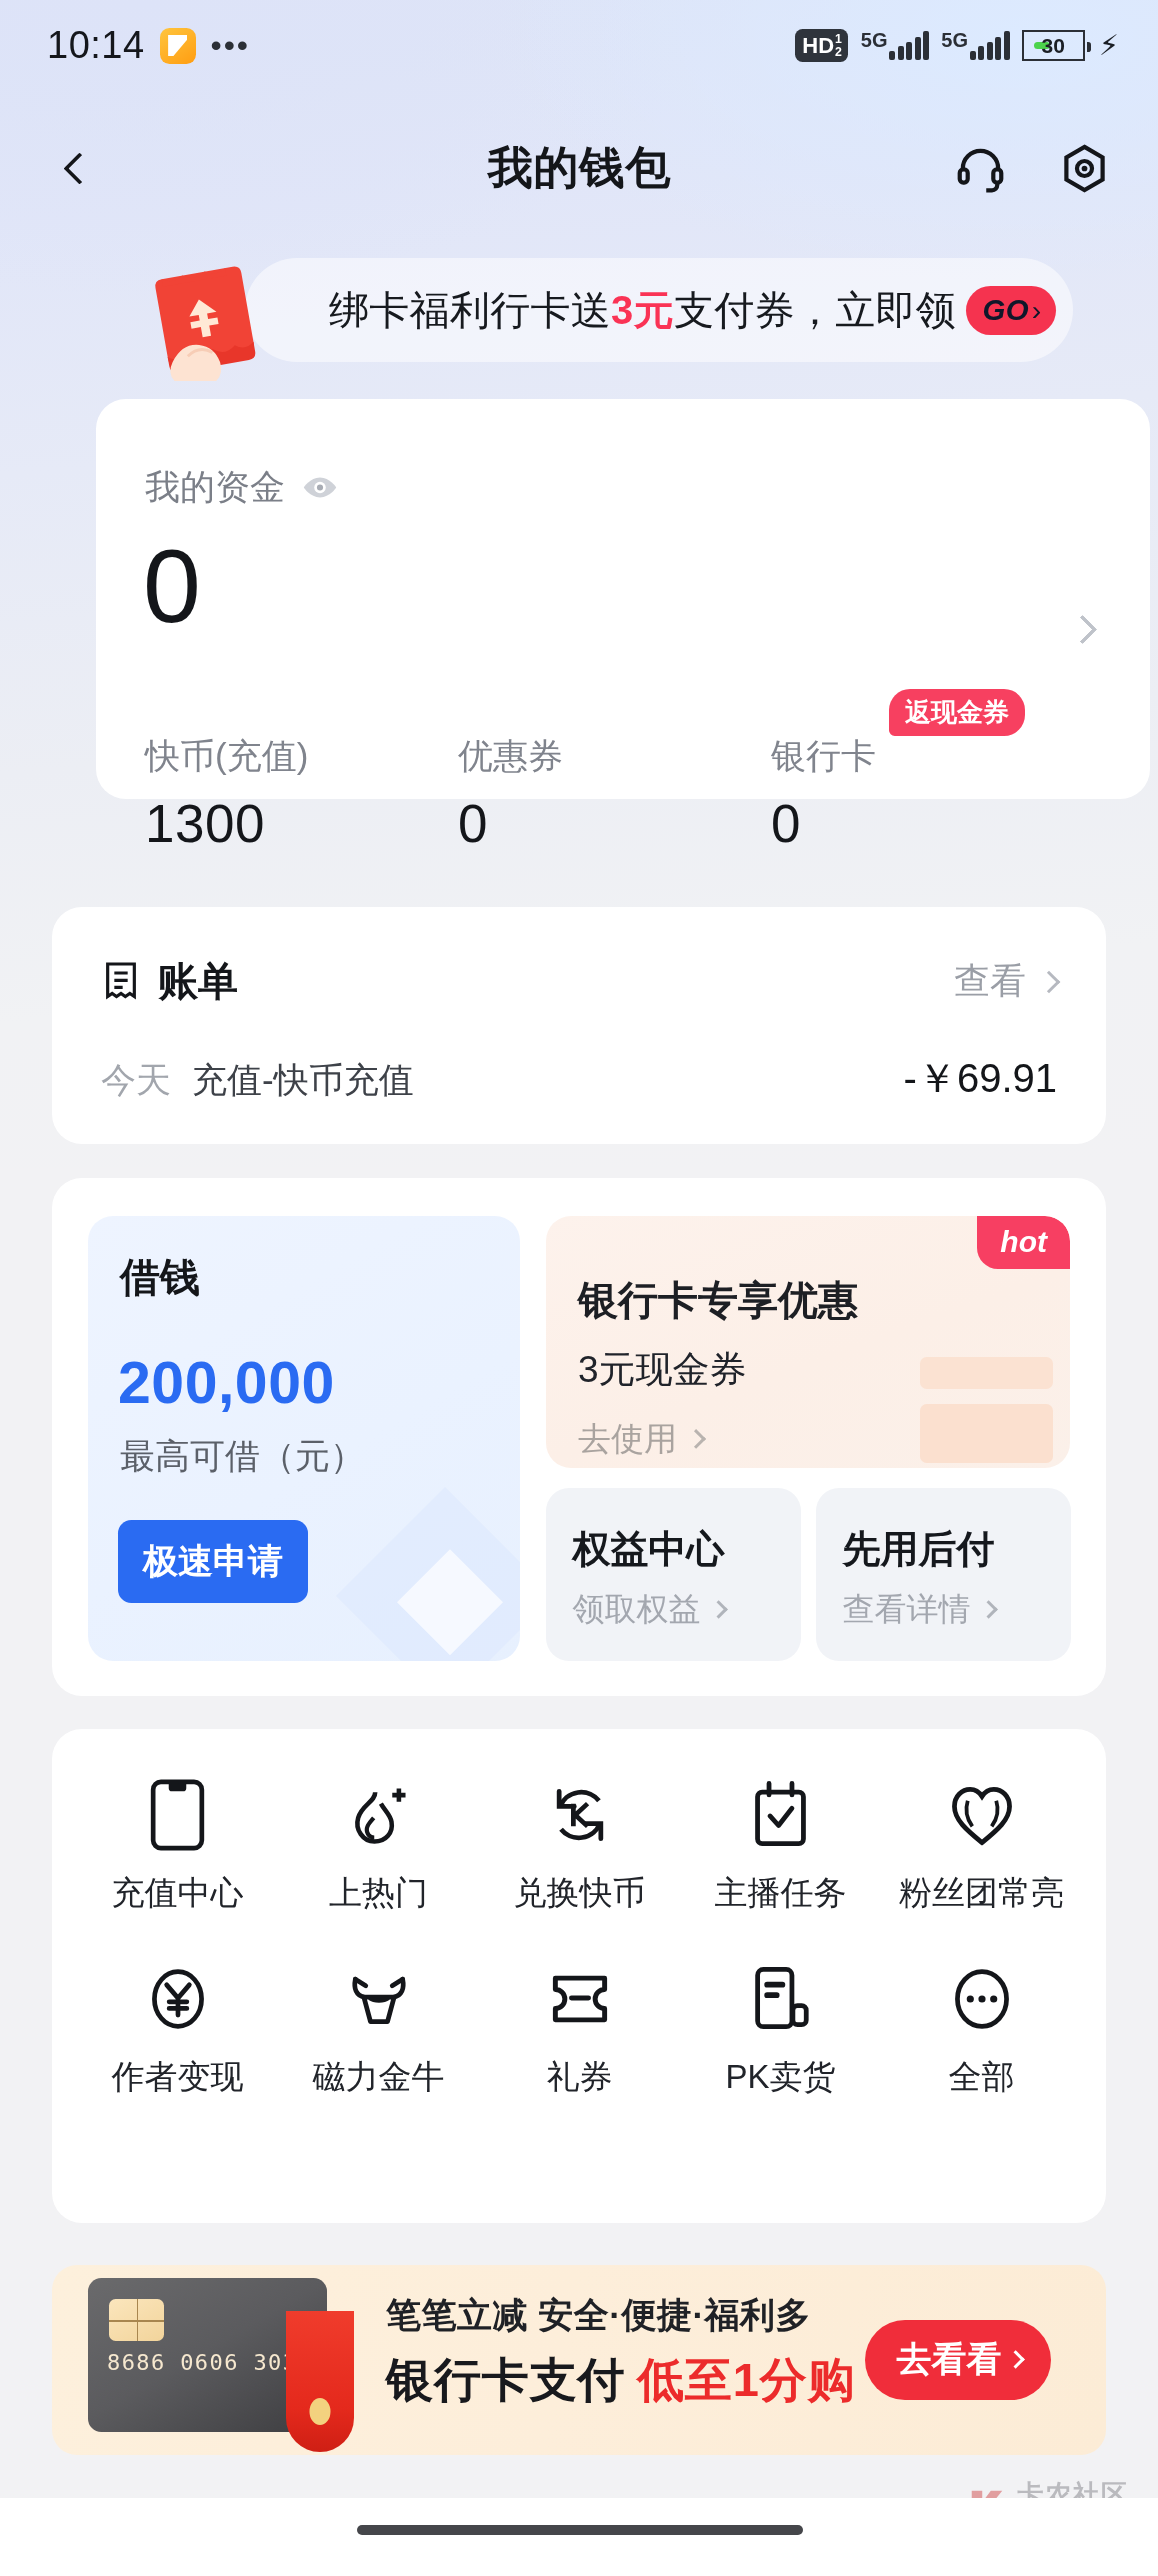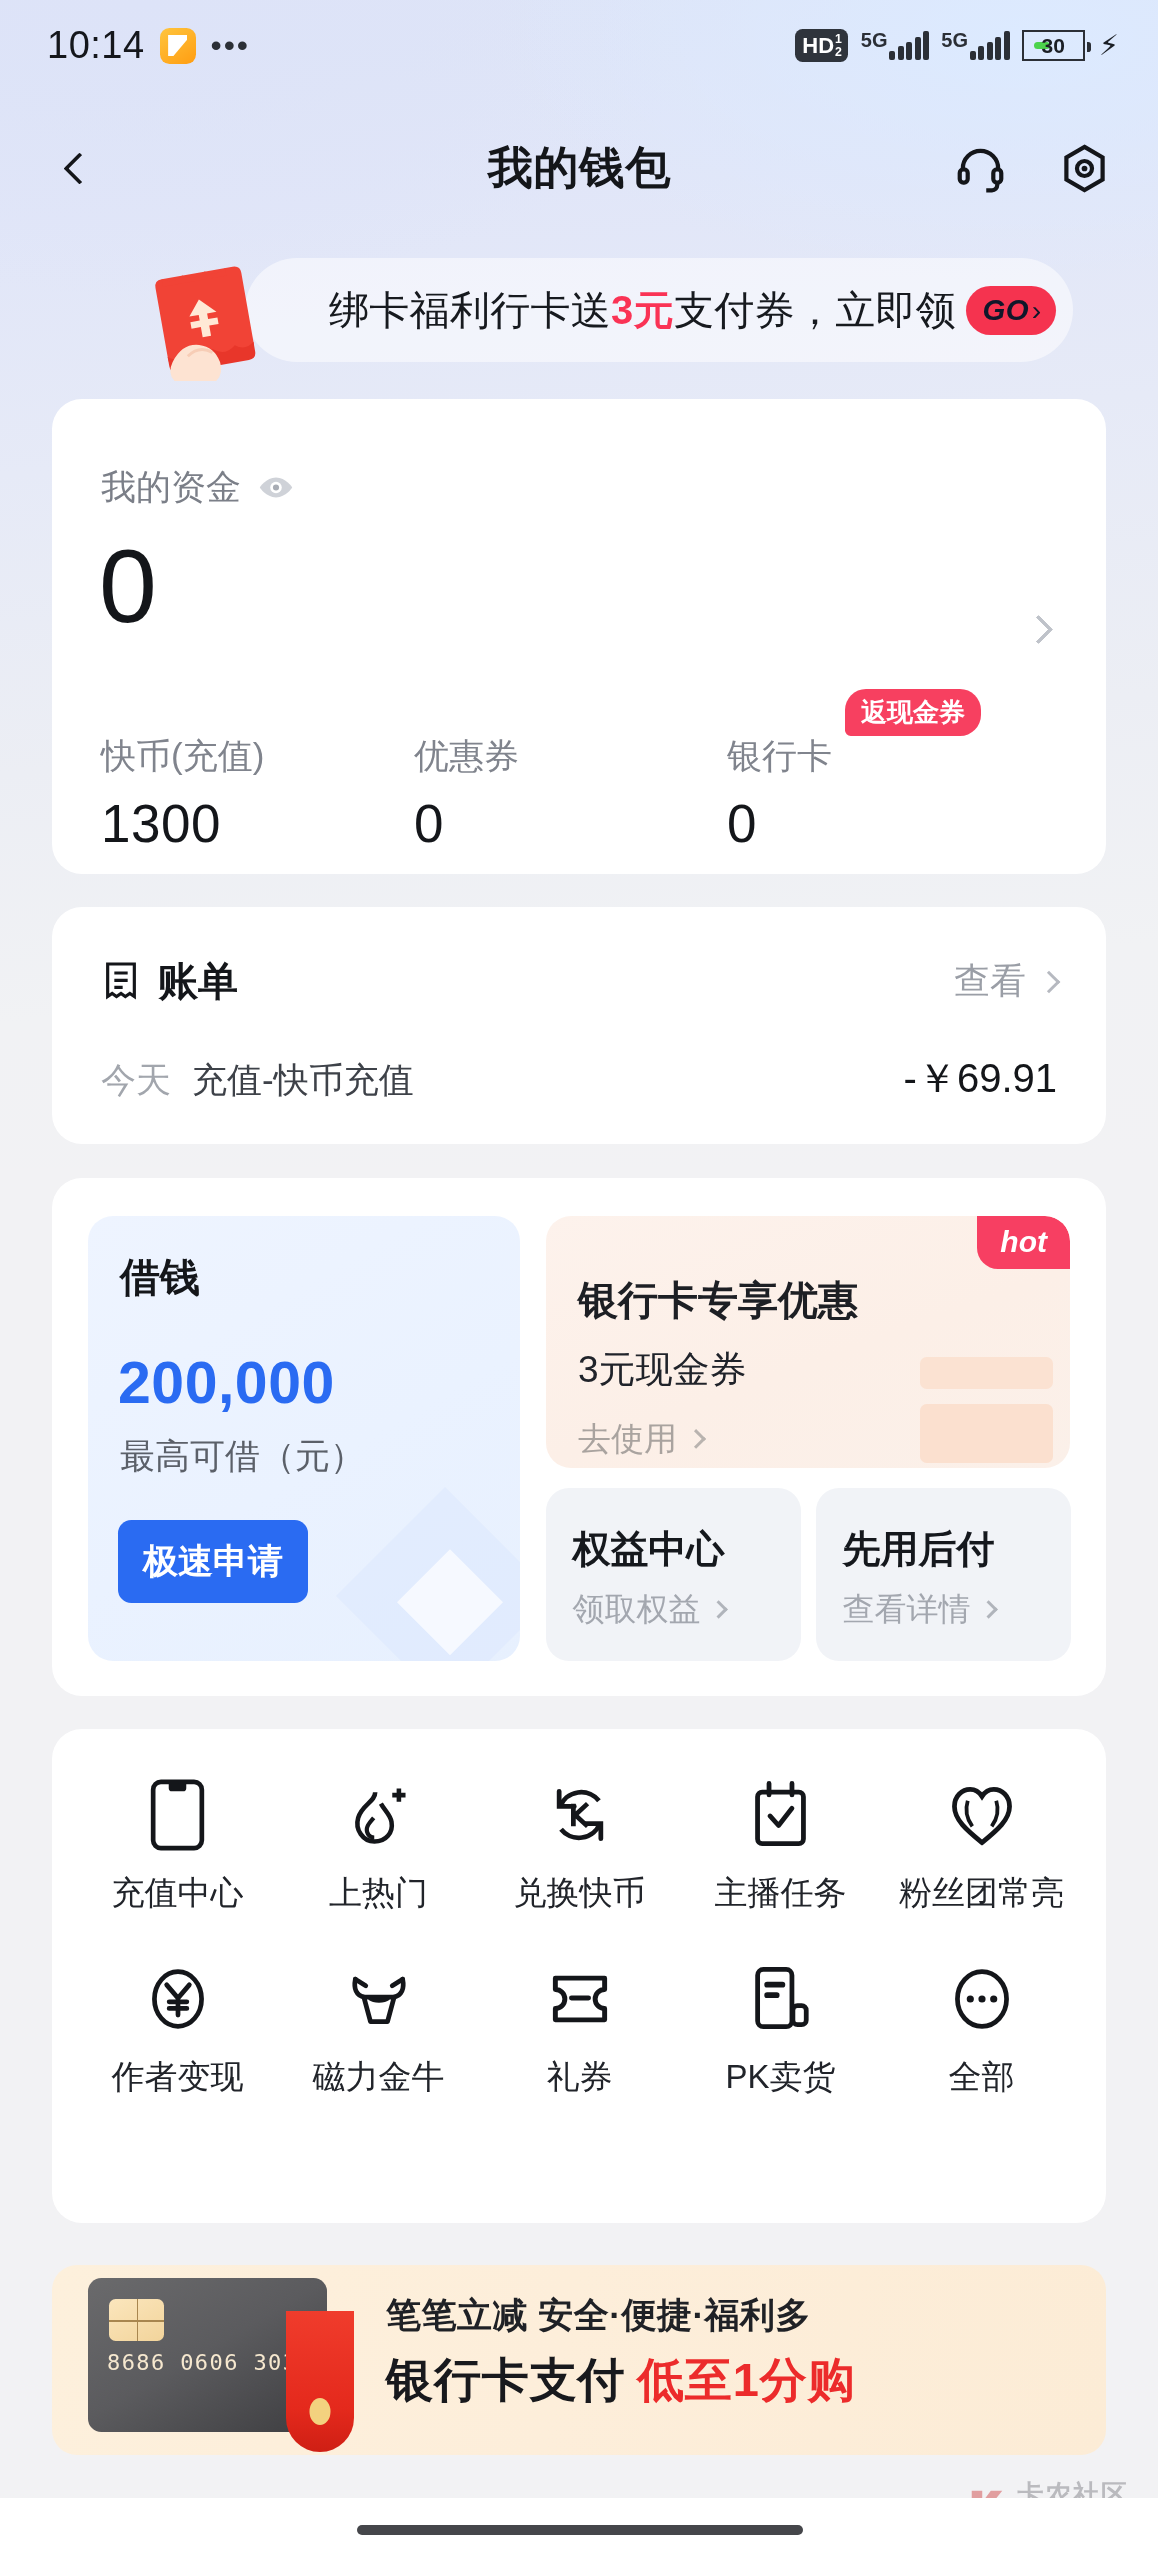--- a/index.html
+++ b/index.html
@@ -131,21 +131,21 @@
     width: 161px; height: 135px;
   }
 
   
   .card {
     position: absolute; left: 52px; width: 1054px;
     background: #ffffff; border-radius: 30px;
   }
 
   
-  #funds-card { top: 399px; height: 475px; }
+  #funds-card { top: 399px; height: 400px; margin-left: 44px; }
   .funds-label-row {
     position: absolute; left: 49px; top: 65px;
     display: flex; align-items: center; gap: 17px;
   }
   .funds-label { font-size: 35px; color: #7b7f88; }
   .eye-icon { width: 36px; height: 25px; display:block; }
   .funds-amount {
     position: absolute; left: 47px; top: 122px;
     font-size: 104px; font-weight: 400; color: #14161a; line-height: 1.25;
   }
@@ -643,20 +643,24 @@
     <div class="bb-card">
       <div class="bb-chip"></div>
       <div class="bb-num">8686 0606 303</div>
     </div>
     <div class="bb-ribbon"></div>
     <div class="bb-line1">笔笔立减 安全·便捷·福利多</div>
     <div class="bb-line2">
       <span class="bb-l2a">银行卡支付</span>
       <span class="bb-l2b">低至1分购</span>
     </div>
+    <div class="bb-btn">
+      <span>去看看</span>
+      <span class="chev"></span>
+    </div>
   </div>
 
   <div class="watermark">
     <svg class="wm-mark" viewBox="0 0 44 44">
       <path d="M6 7h11v12l9-12h12l-12 15 12 15H26l-9-12v12H6z" fill="#d45b5b"></path>
       <path d="M14 20h9v10h-9z" fill="#ffffff"></path>
     </svg>
     <span class="wm-text">
       <span class="wm-t1">卡农社区</span>
       <span class="wm-t2">金融在线教育</span>

